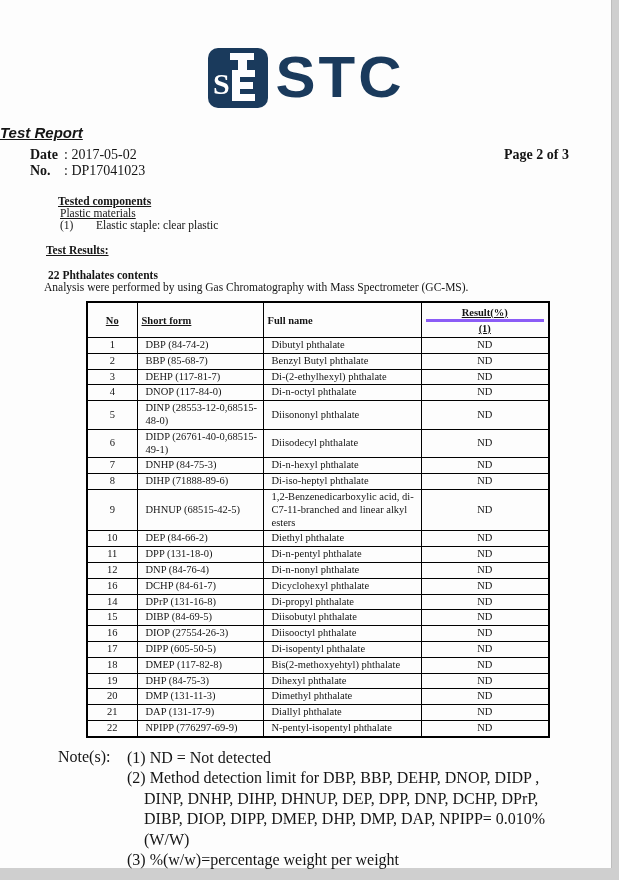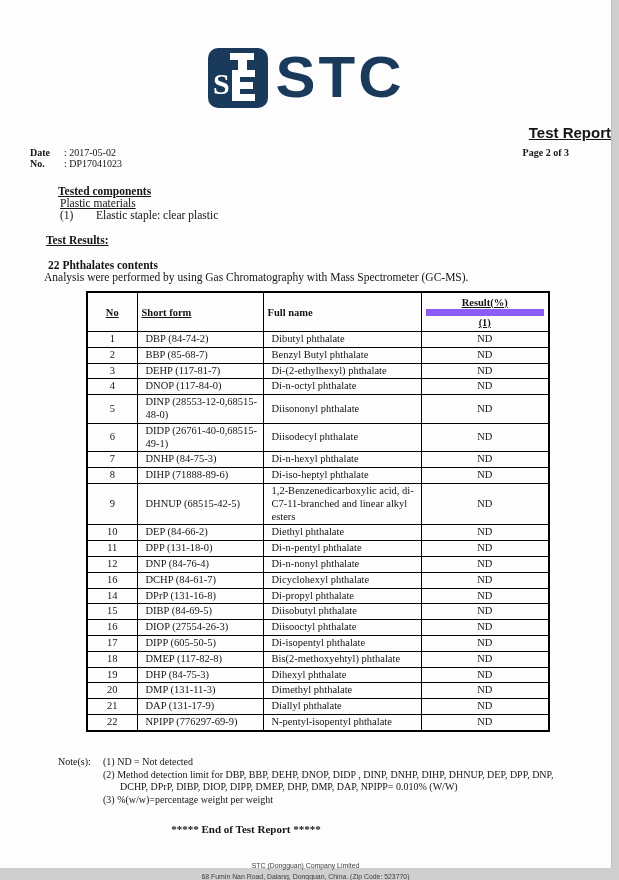--- a/index.html
+++ b/index.html
@@ -22,28 +22,29 @@
   
   .logo-row { margin-top:46px; display:flex; justify-content:center; align-items:center; gap:7px; height:64px; }
   .logo-mark { width:62px; height:62px; display:block; }
   .logo-text {
     font-family:"Liberation Sans", sans-serif;
     font-weight:bold; font-size:60px; line-height:60px;
     color:#1a3a5c; letter-spacing:3px;
     transform:scaleY(0.96);
   }
   .report-title {
-    margin-top:14px; text-align:right;
+    margin-top:14px; text-align:left;
     font-family:"Liberation Sans", sans-serif;
     font-weight:bold; font-size:15px;
     text-decoration:underline;
-  }
-
-  
-  .meta { margin-top:6px; padding:0 42px 0 30px; display:flex; justify-content:space-between; font-size:10px; }
+    font-style:italic;
+  }
+
+  
+  .meta { margin-top:6px; padding:0 42px 0 30px; display:flex; justify-content:space-between; font-size:14px; }
   .meta-line { display:flex; }
   .meta-label { font-weight:bold; width:34px; }
   .meta-page { font-weight:bold; }
 
   
   .tested { margin-top:16px; margin-left:58px; font-size:11.5px; }
   .tested-heading { font-weight:bold; text-decoration:underline; }
   .tested-sub { margin-left:2px; text-decoration:underline; }
   .tested-item { margin-left:2px; display:flex; }
   .tested-item-no { width:36px; }
@@ -61,29 +62,29 @@
     font-size:10.5px;
     table-layout:fixed;
   }
   table.results, table.results td, table.results th { border:1px solid #000; }
   table.results { border-width:2px; }
   col.c-no { width:50px; } col.c-short { width:126px; } col.c-full { width:158px; } col.c-res { width:128px; }
   table.results th { font-weight:bold; padding:2px 4px; }
   th.h-no, th.h-short { text-decoration:underline; }
   th.h-short, th.h-full { text-align:left; padding-left:8px; }
   th.h-result { padding:0; vertical-align:top; }
-  .result-head-top { border-bottom:7px solid #8b5cf6; padding:2px 0 1px; text-align:center; }
+  .result-head-top { border-bottom:3px solid #8b5cf6; padding:2px 0 1px; text-align:center; }
   .result-head-top span, .result-head-bottom span { text-decoration:underline; }
   .result-head-bottom { padding:1px 0 1px; text-align:center; }
   table.results td { padding:1px 4px; line-height:1.22; vertical-align:middle; }
   table.results td:nth-child(1), table.results td:nth-child(4) { text-align:center; }
   table.results td:nth-child(2), table.results td:nth-child(3) { padding-left:8px; }
 
   
-  .notes { margin-top:24px; margin-left:58px; font-size:10px; display:flex; }
+  .notes { margin-top:10px; margin-left:58px; font-size:16px; display:flex;gap:24px; }
   .notes-label { width:45px; flex:0 0 45px; }
   .notes-items { width:452px; }
   .note-item { text-indent:-17px; padding-left:17px; line-height:1.28; }
 
   .end-marker { margin-top:16px; text-align:center; font-size:11px; font-weight:bold; width:492px; }
 
   
   .footer { margin-top:26px; text-align:center; font-family:"Liberation Sans", sans-serif; font-size:6.9px; color:#3d3d44; }
   .footer-line { line-height:1.58; white-space:pre-wrap; }
 </style>

